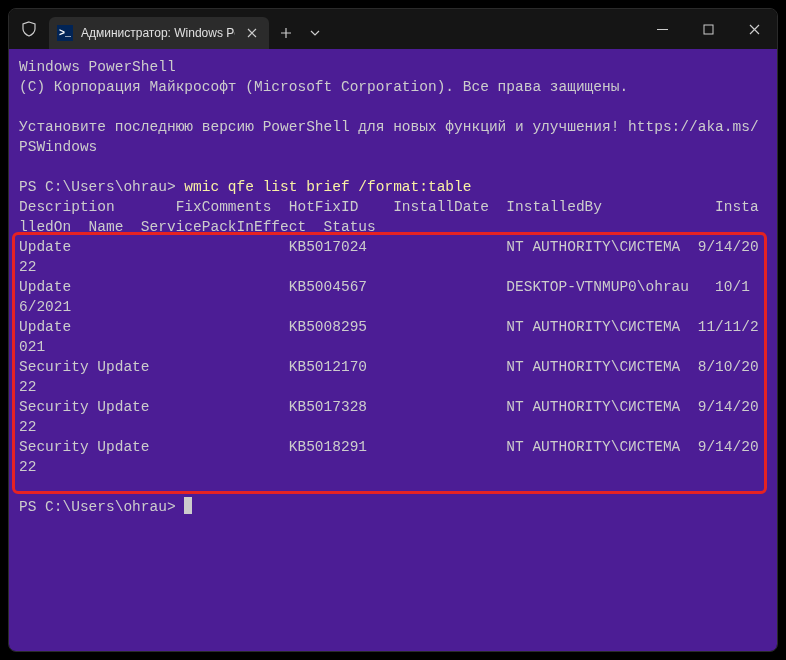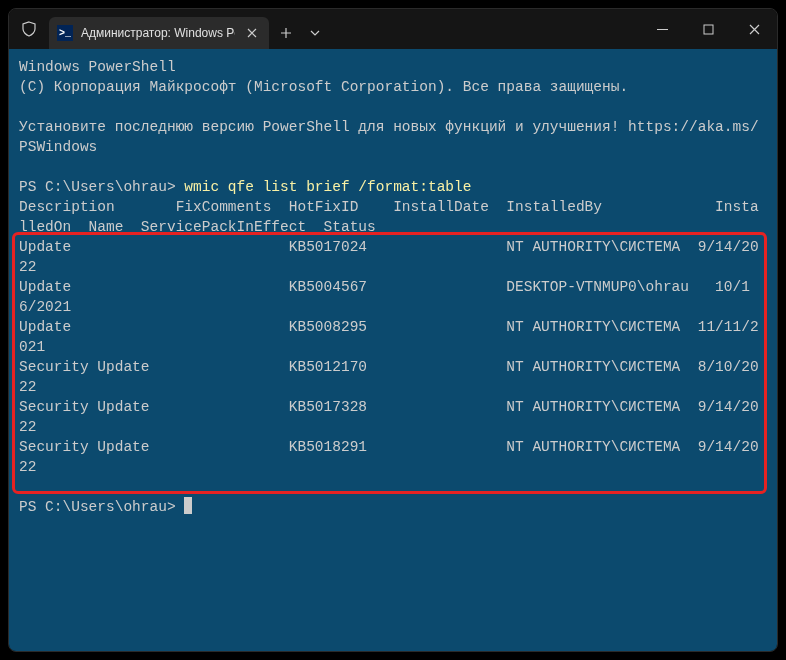--- a/index.html
+++ b/index.html
@@ -113,21 +113,21 @@
     width: 46px;
     height: 40px;
     display: flex;
     align-items: center;
     justify-content: center;
     color: #ccc;
     cursor: pointer;
   }
   .terminal {
     flex: 1;
-    background: #0c4a6e;
+    background: #4c1d95;
     padding: 8px 10px;
     color: #cccccc;
     font-size: 14.5px;
     line-height: 20px;
     white-space: pre-wrap;
     word-break: break-all;
     overflow: hidden;
     position: relative;
   }
   .cmd { color: #f9f1a5; }

